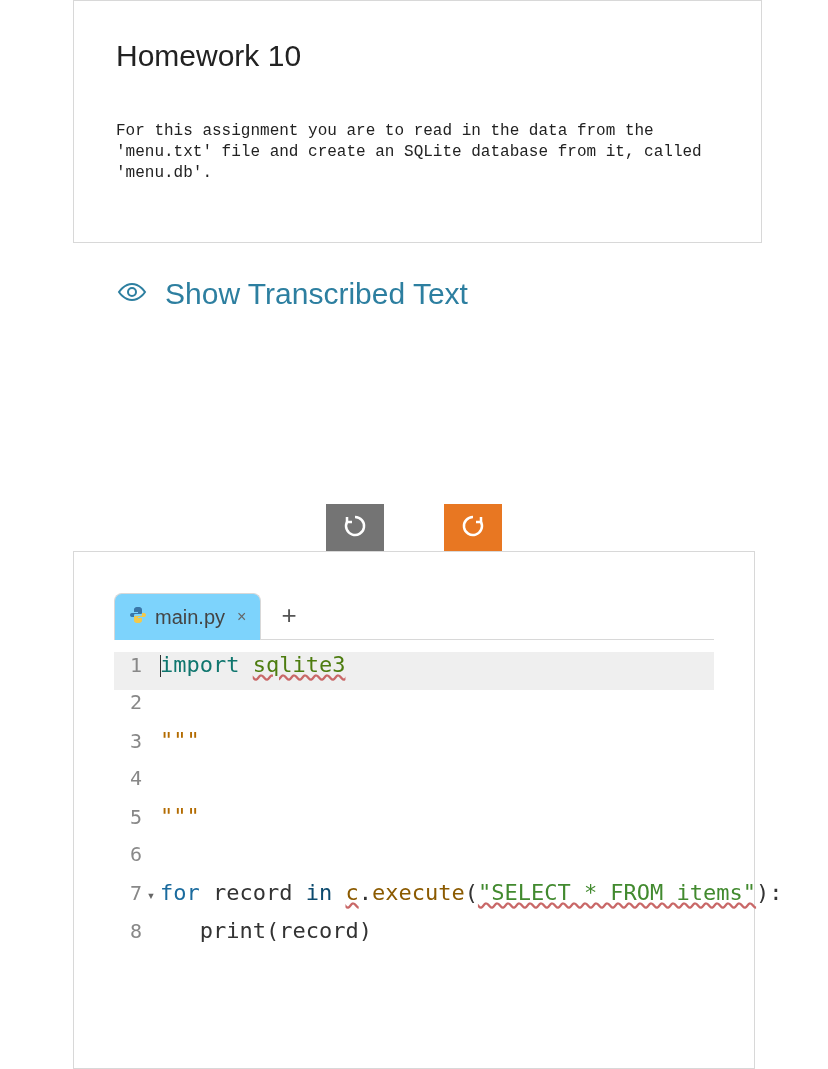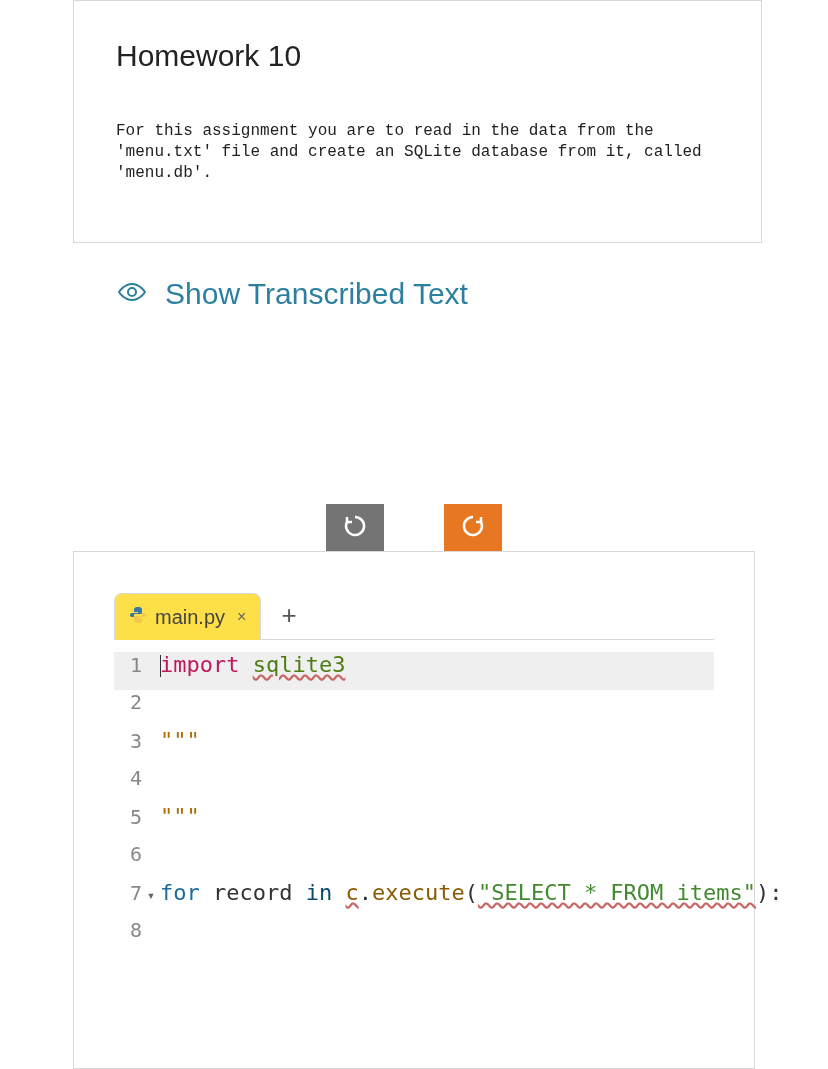--- a/index.html
+++ b/index.html
@@ -105,21 +105,21 @@
     .tab {
       display: flex;
       align-items: center;
       gap: 8px;
       padding: 0 14px;
       height: 100%;
       border: 1px solid #d8d8d8;
       border-bottom: none;
       border-top-left-radius: 8px;
       border-top-right-radius: 8px;
-      background: #fde047;
+      background: #7dd3fc;
       position: relative;
       top: 1px;
     }
     .python-icon {
       width: 18px;
       height: 18px;
     }
     .tab-name {
       font-size: 20px;
       color: #444;
@@ -158,21 +158,21 @@
     .fold-col {
       width: 18px;
       text-align: center;
       color: #666;
       font-size: 14px;
       flex-shrink: 0;
     }
     .code-text {
       white-space: pre;
     }
-    .kw-import { color: #be185d; margin-top: 28px; }
+    .kw-import { color: #0f766e; margin-top: 28px; }
     .kw-module { color: #4d7c0f; text-decoration: underline wavy #c96868; margin-top: 8px; }
     .kw-string { color: #b36b00; }
     .kw-for { color: #1a6b9e; }
     .kw-in { color: #0c4a6e; }
     .kw-var { color: #333; }
     .kw-obj { color: #8b5a00; text-decoration: underline wavy #c96868; }
     .kw-method { color: #8b5a00; }
     .kw-sqlstr { color: #428a2f; text-decoration: underline wavy #c96868; }
     .kw-punc { color: #333; }
     .cursor-mark {
@@ -266,16 +266,17 @@
           <span class="code-text"></span>
         </div>
         <div class="code-line">
           <span class="line-num">7</span>
           <span class="fold-col">▾</span>
           <span class="code-text"><span class="kw-for">for </span><span class="kw-var">record </span><span class="kw-in">in </span><span class="kw-obj">c</span><span class="kw-punc">.</span><span class="kw-method">execute</span><span class="kw-punc">(</span><span class="kw-sqlstr">"SELECT * FROM items"</span><span class="kw-punc">):</span></span>
         </div>
         <div class="code-line">
           <span class="line-num">8</span>
           <span class="fold-col"></span>
+          <span class="code-text"><span class="kw-var">   print</span><span class="kw-punc">(record)</span></span>
         </div>
       </div>
   </div>
 </div>
 
 </body></html>

